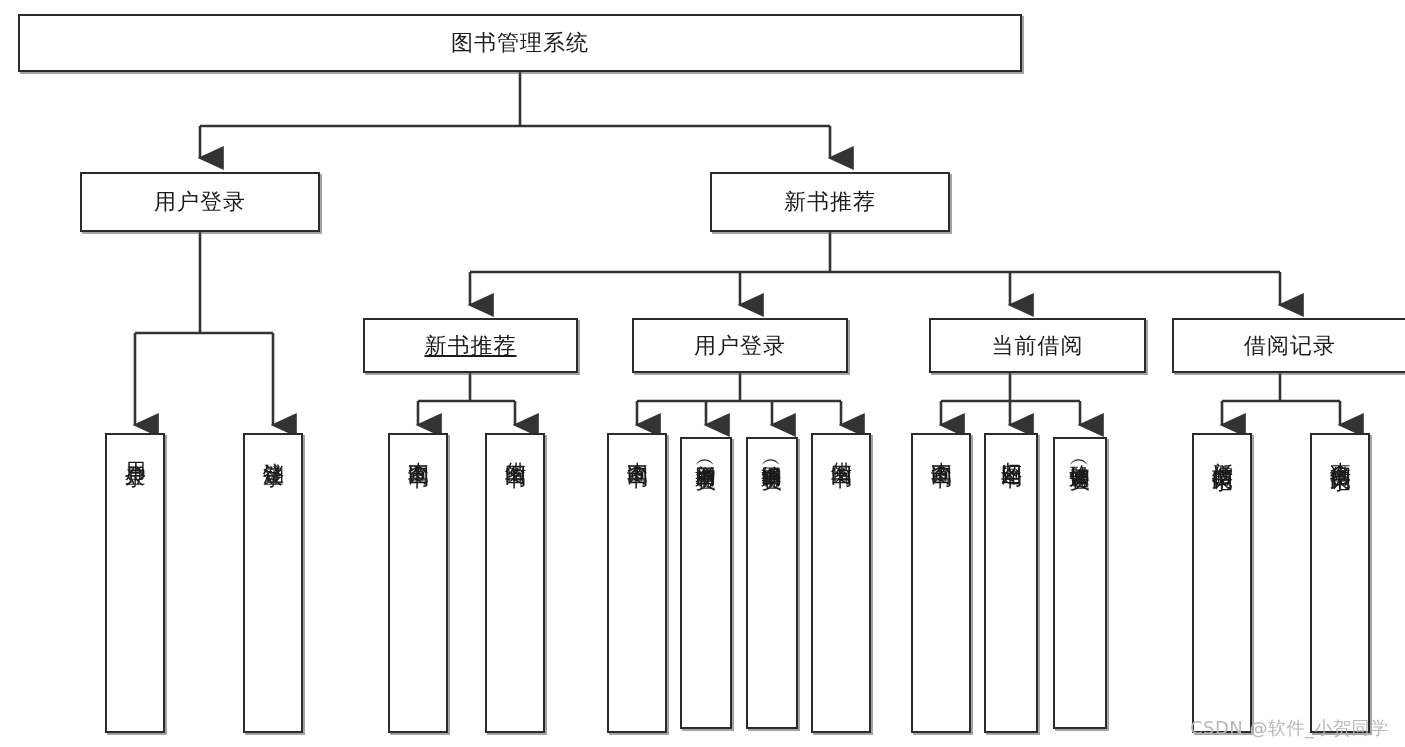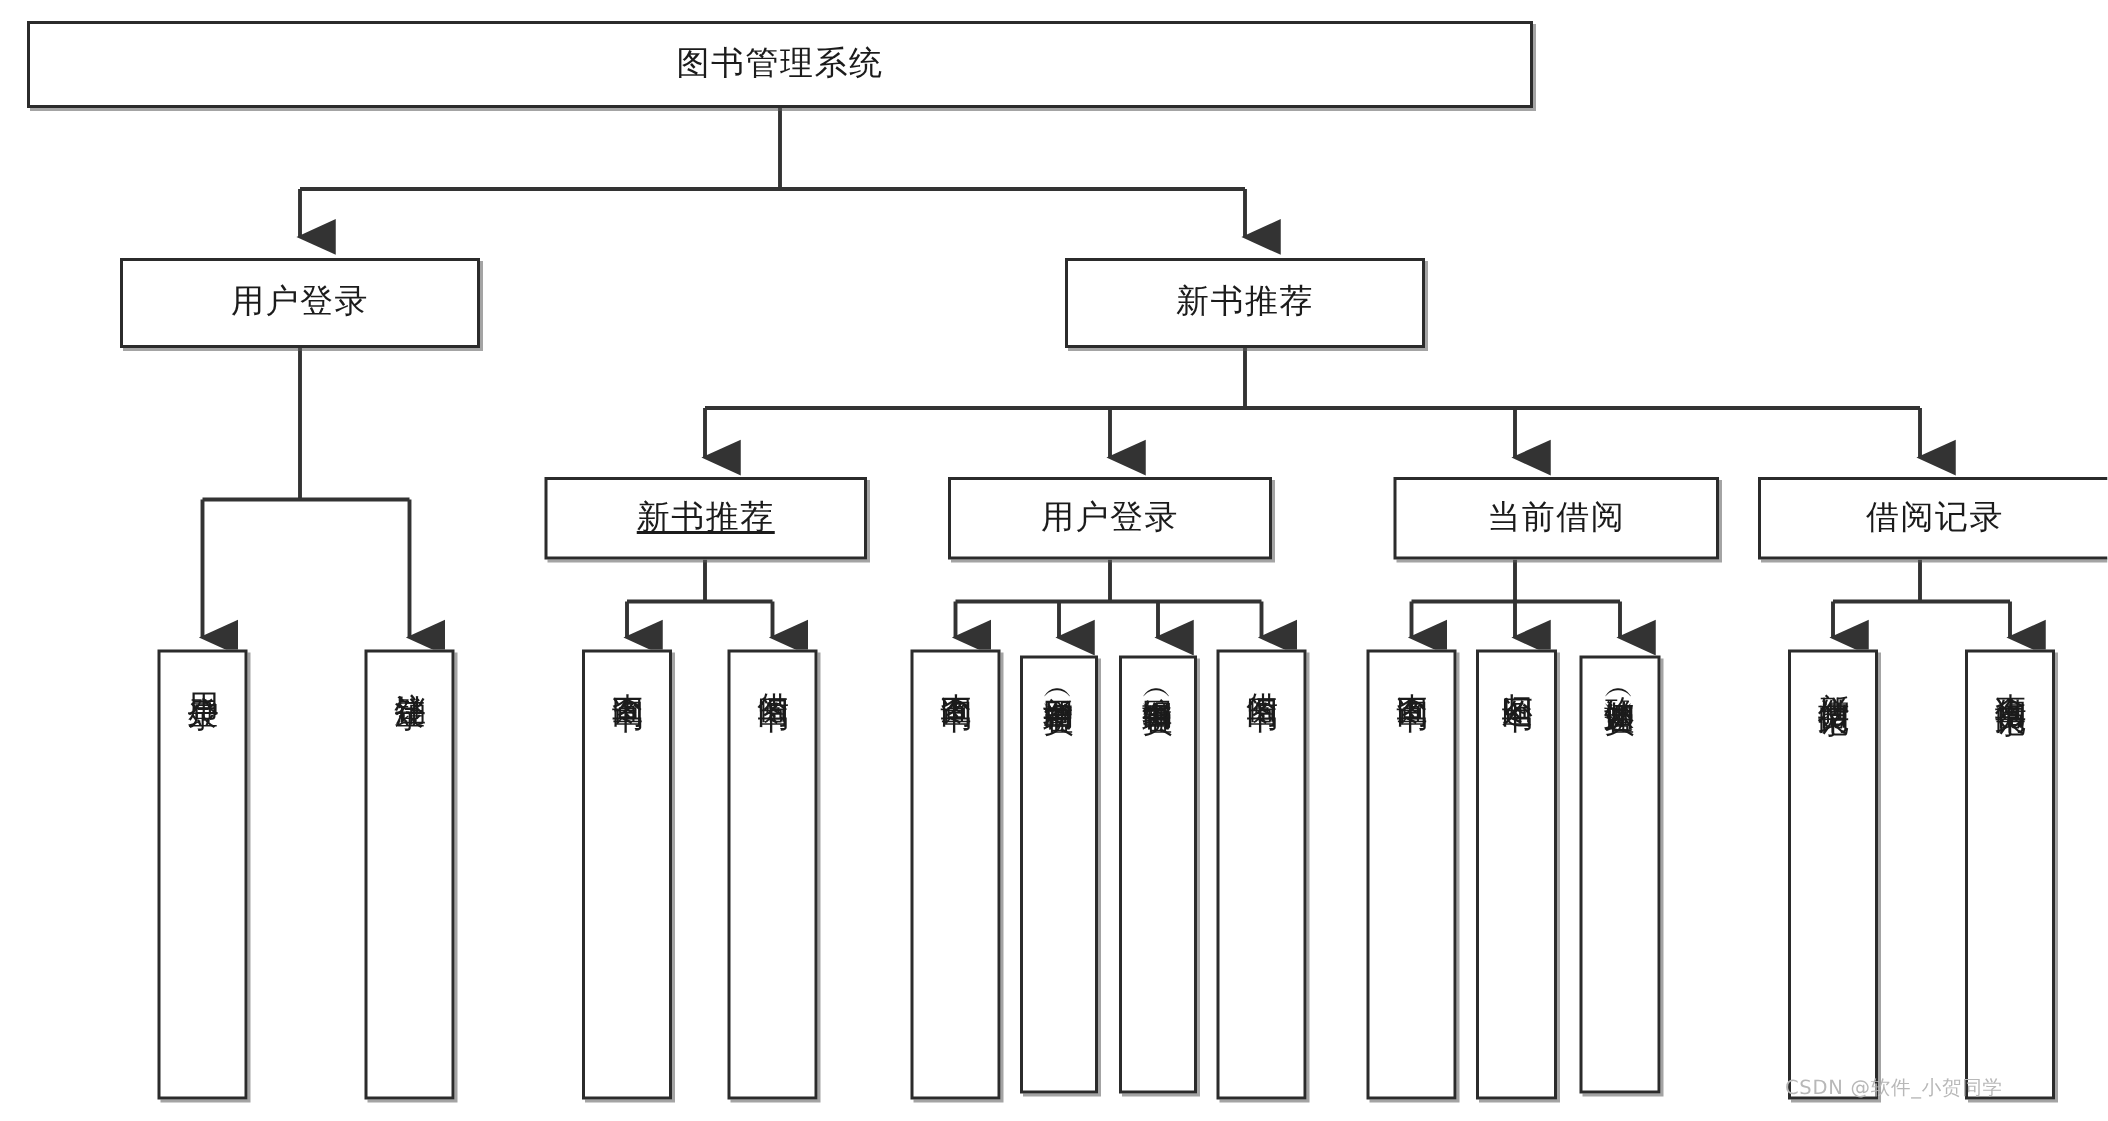--- a/index.html
+++ b/index.html
@@ -60,21 +60,21 @@
     letter-spacing: 2px;
     line-height: 1;
   }
   .node.vert.narrow .node-label {
     font-size: 20px;
     letter-spacing: 1px;
   }
   .watermark {
     position: absolute;
     color: #b8b8b8;
-    font-size: 13px;
+    font-size: 18px;
     letter-spacing: 0.5px;
     white-space: nowrap;
     z-index: 3;
     pointer-events: none;
   }
 </style>
 </head>
 <body>
 
 <div id="canvas">

